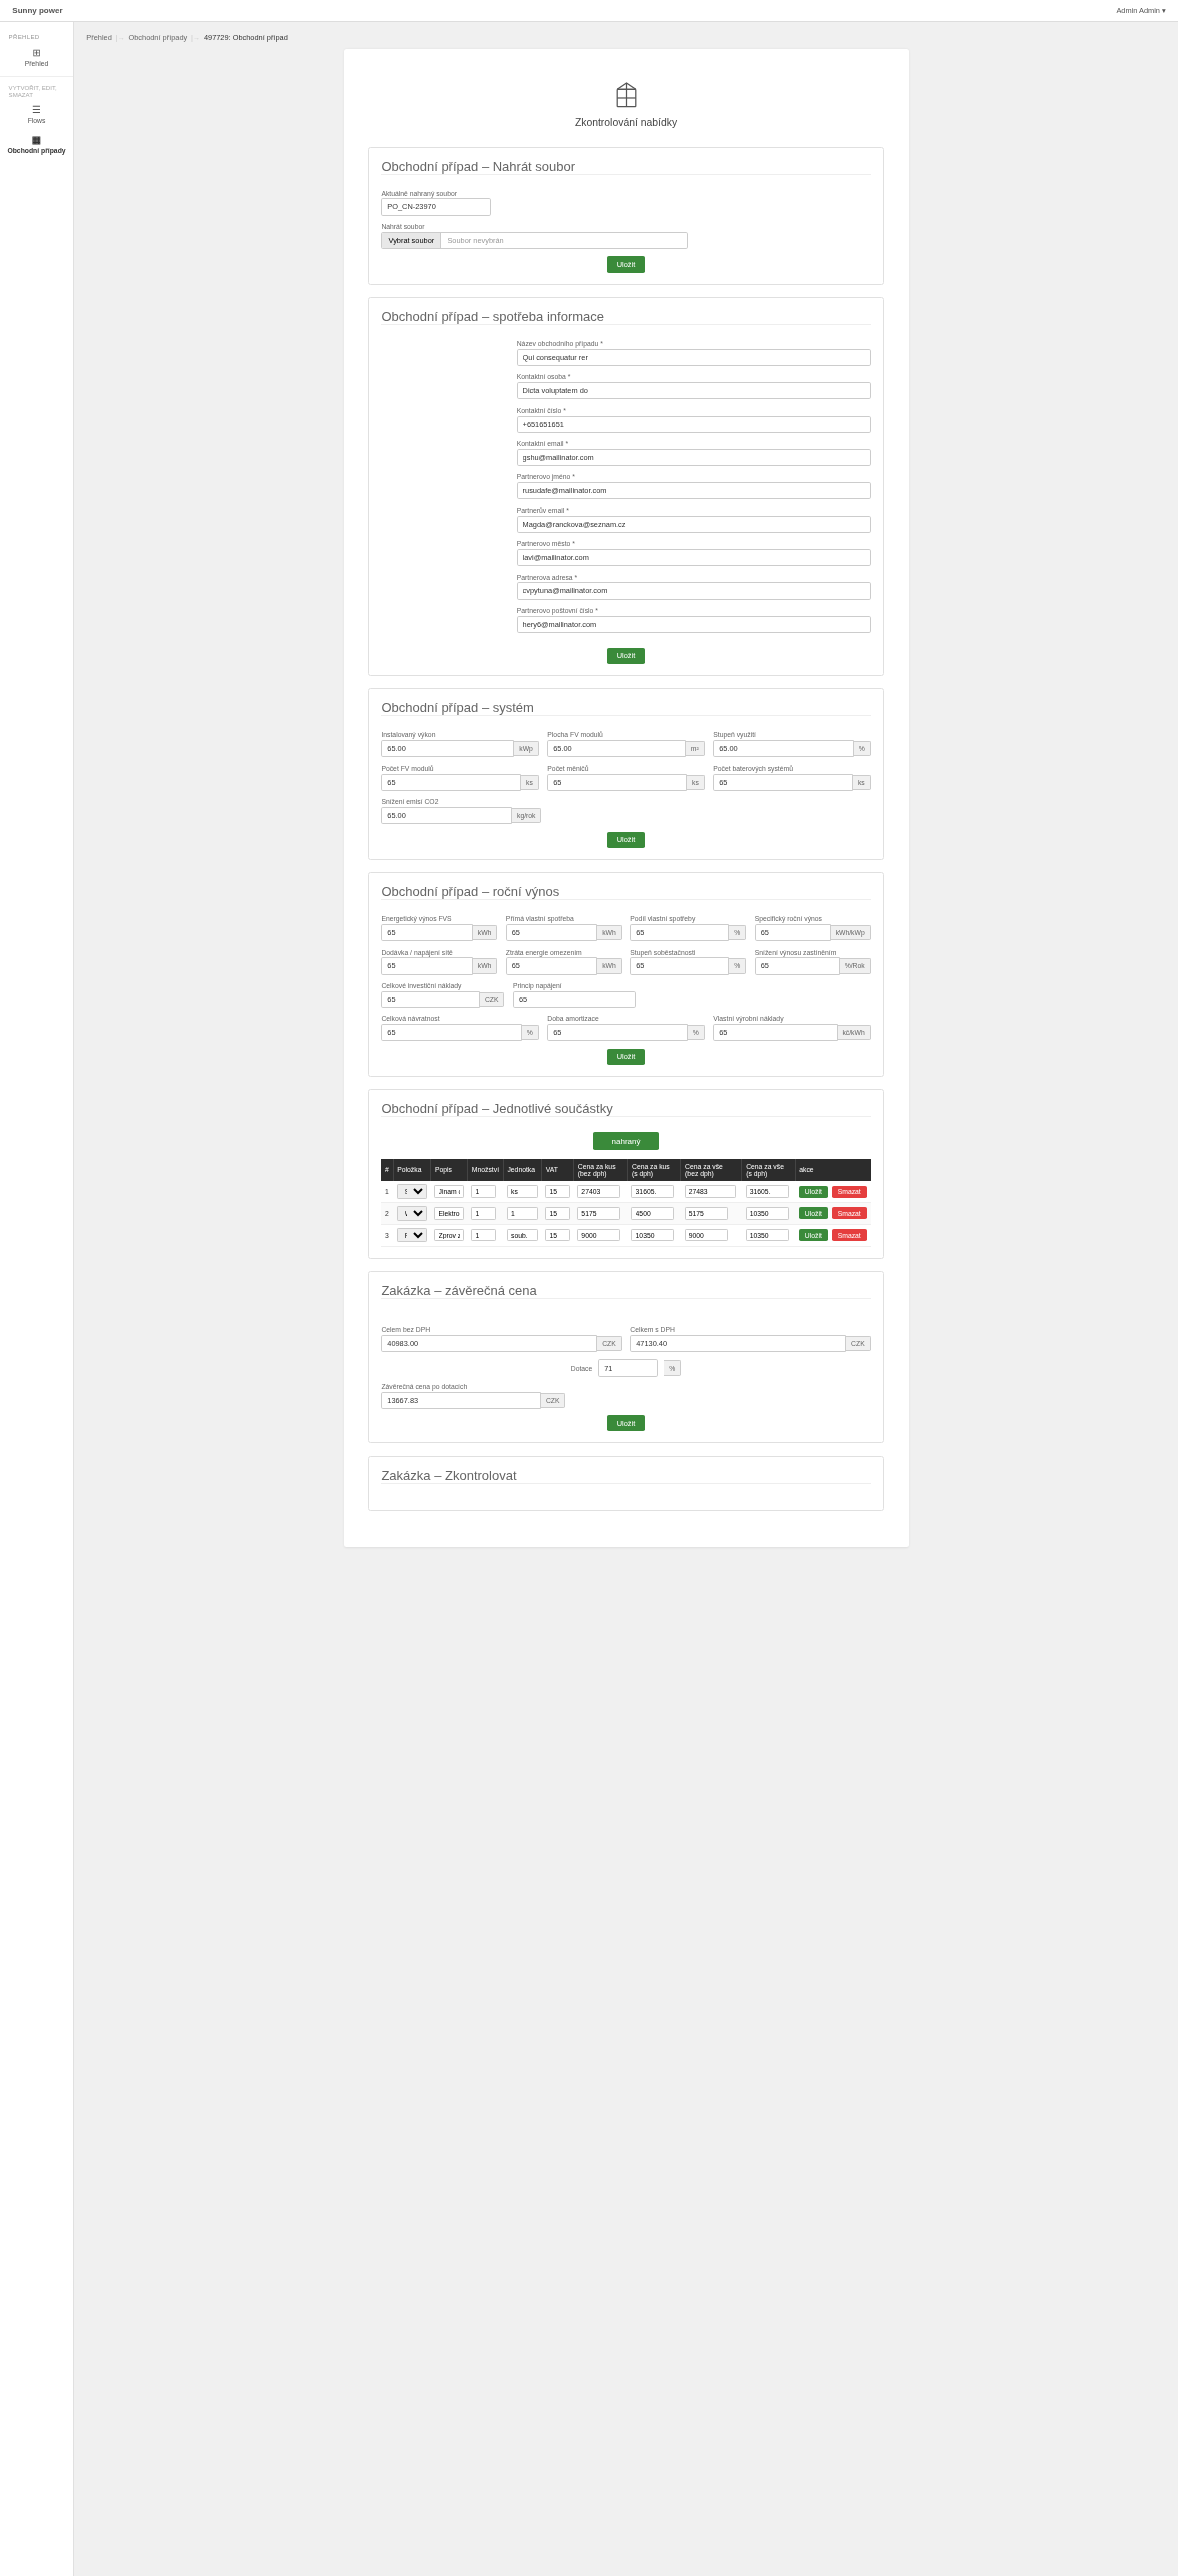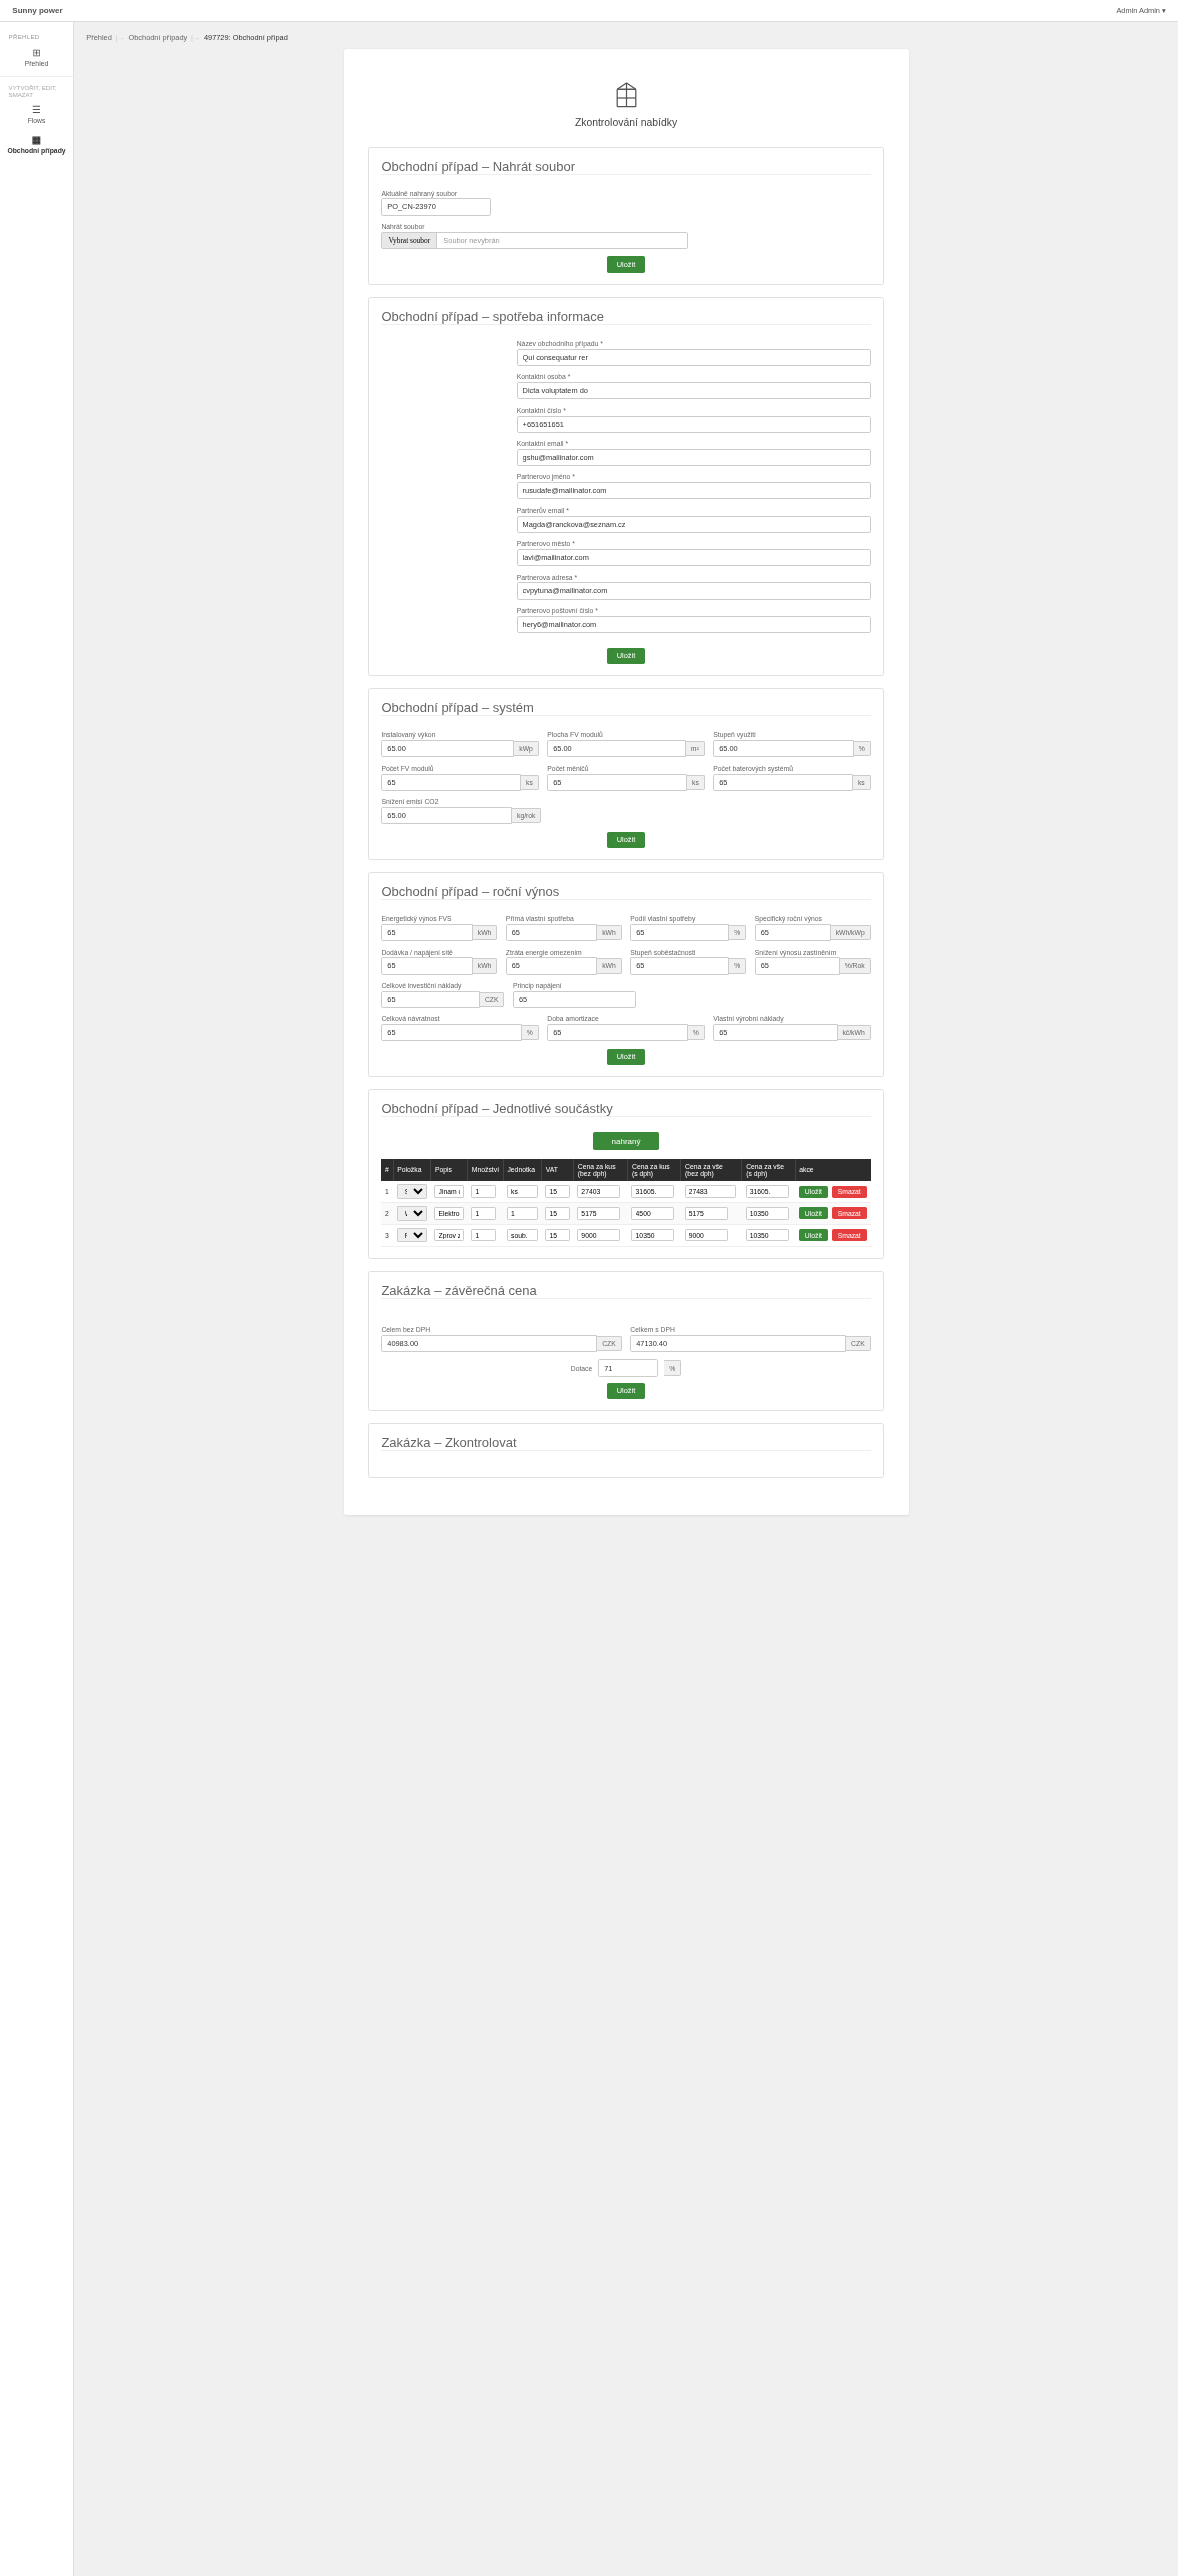--- a/index.html
+++ b/index.html
@@ -177,21 +177,20 @@
       overflow: hidden;
     }
     .file-btn {
       background: #e8e8e8;
       border: none;
       border-right: 0.6px solid #ccc;
       padding: 3.1px 6.1px;
       font-size: 7.4px;
       cursor: pointer;
       white-space: nowrap;
-      font-family: Liberation Serif, serif;
     }
     .file-placeholder {
       padding: 3.1px 6.1px;
       font-size: 7.4px;
       color: #999;
     }
 
     
     .btn-save {
       background: #3a8a3a;
@@ -747,20 +746,27 @@
               <input class="form-input" value="47130.40" style="">
               <span class="unit-badge">CZK</span>
             </div>
           </div>
         </div>
         <div class="dotace-row">
           <label class="form-label" style="margin:0">Dotace</label>
           <input class="form-input" style="width: 60px;" value="71">
           <span class="unit-badge">%</span>
         </div>
+        <div style="margin-bottom:6.1px">
+          <label class="form-label">Závěrečná cena po dotacích</label>
+          <div class="input-with-unit" style="max-width:184px">
+            <input class="form-input" value="13667.83" style="">
+            <span class="unit-badge">CZK</span>
+          </div>
+        </div>
         <div class="center" style="margin-top:6.1px">
           <button class="btn-save">Uložit</button>
         </div>
       </div>
 
       <div class="section">
         <div class="section-title">
           <span>Zakázka</span>
           <span>– Zkontrolovat</span>
         </div>

